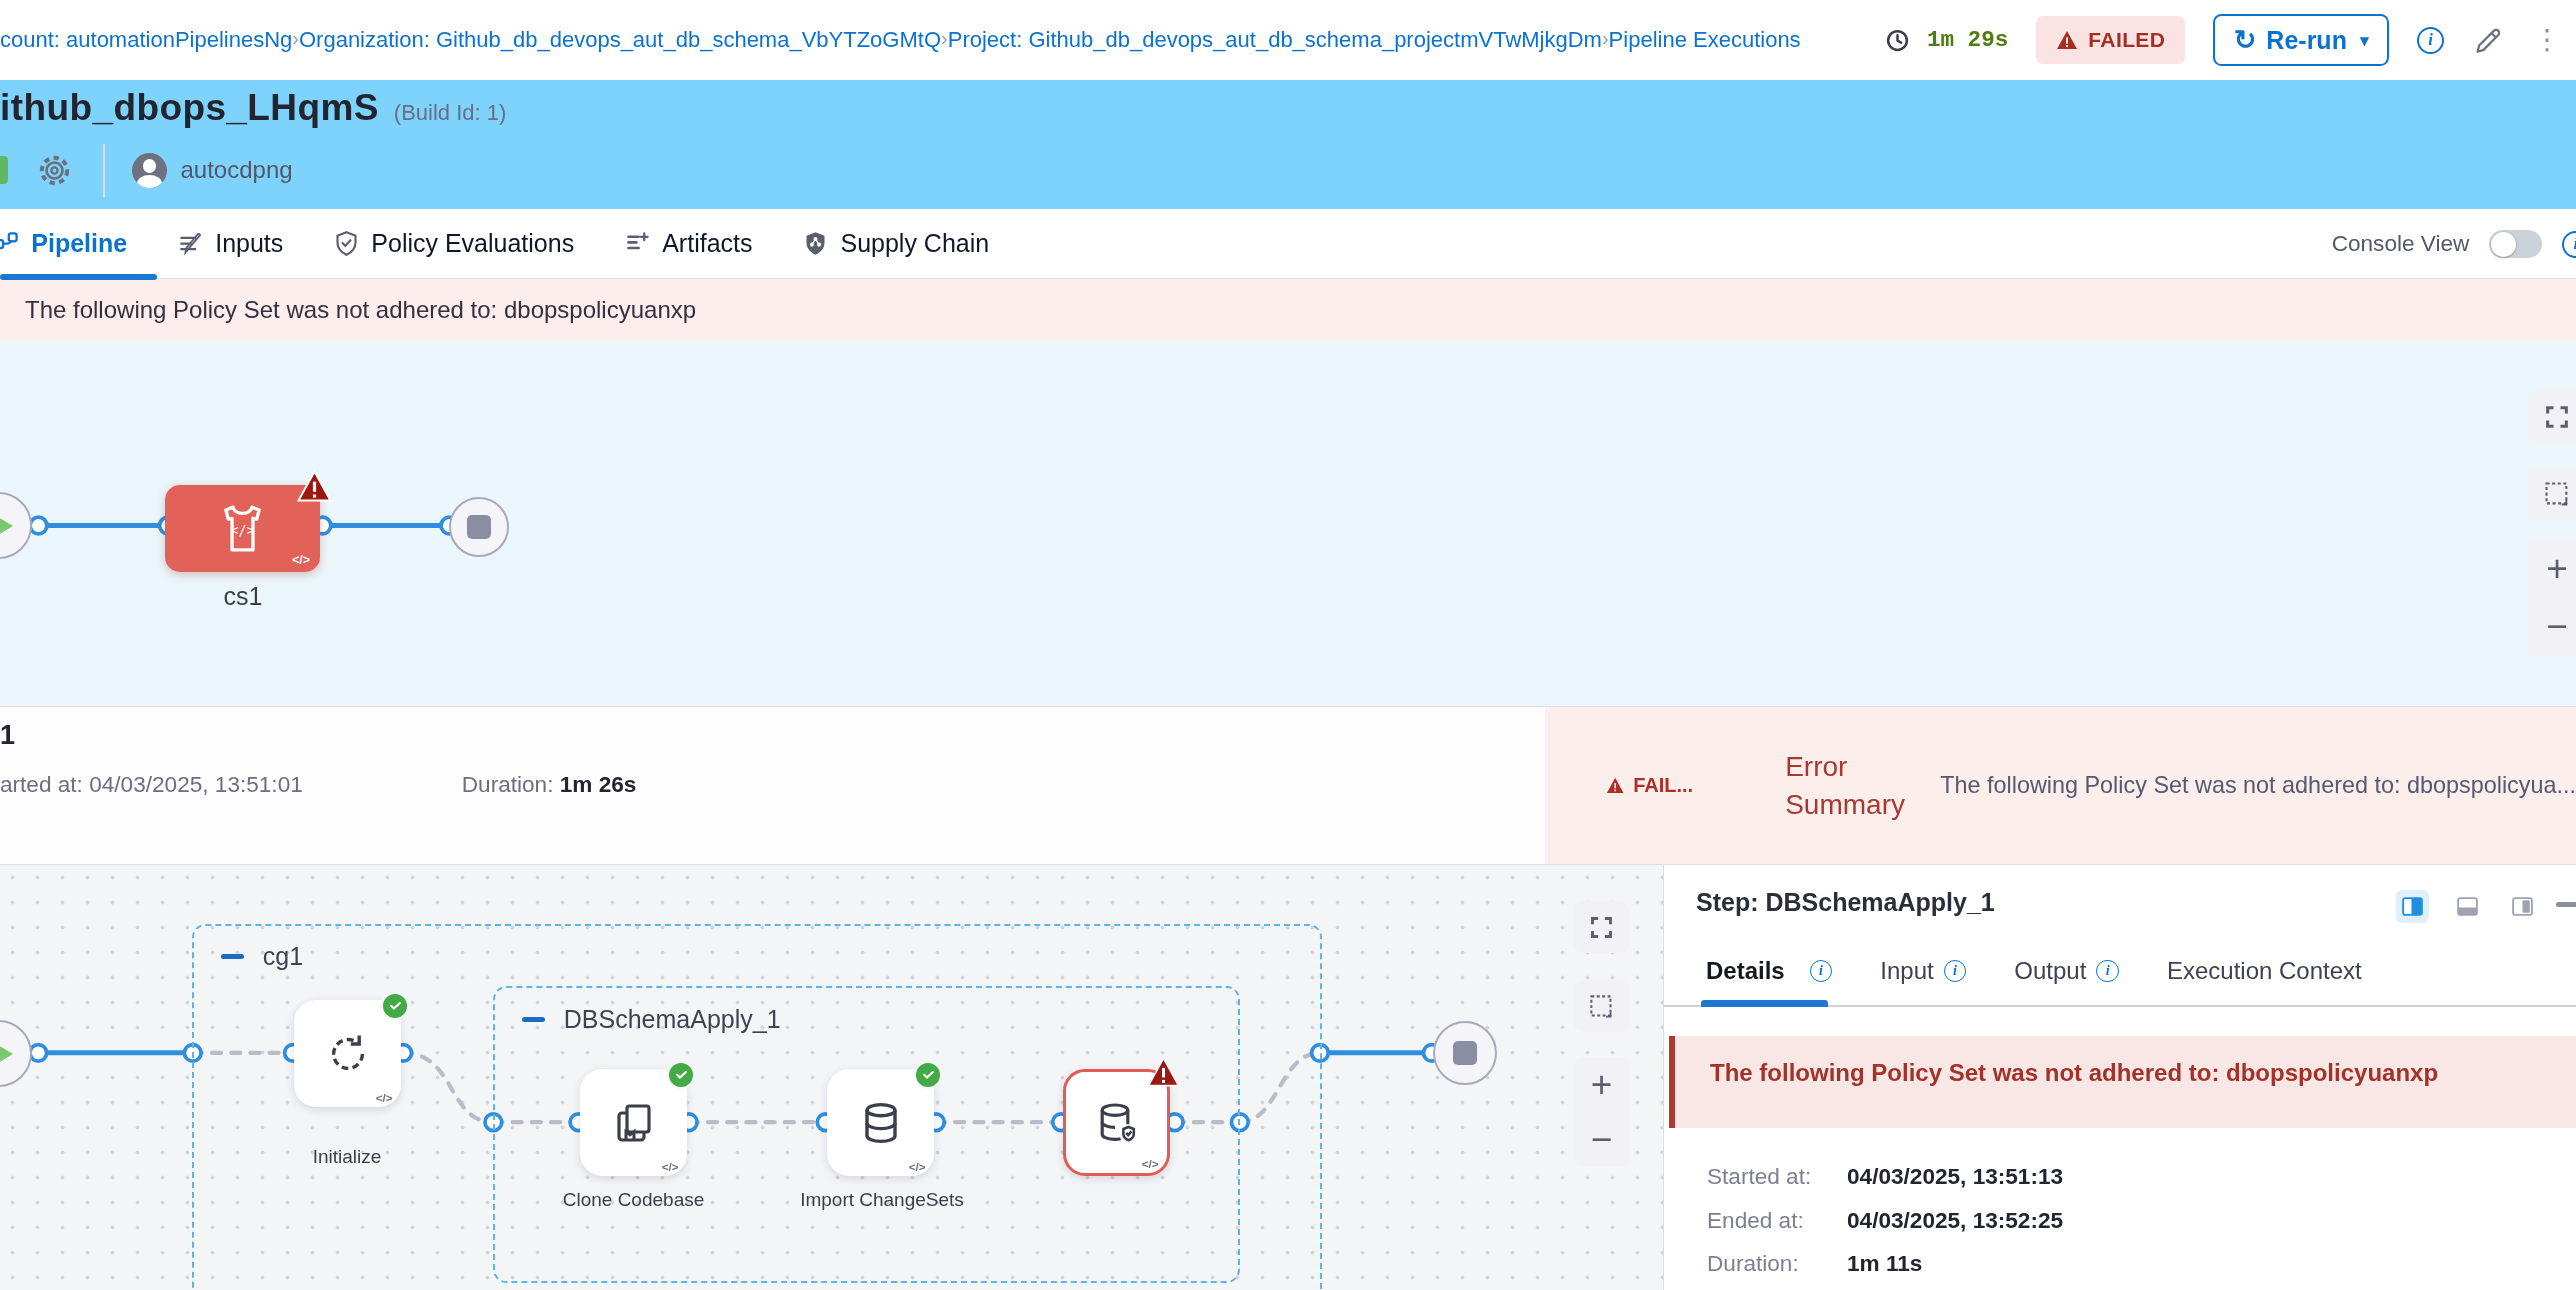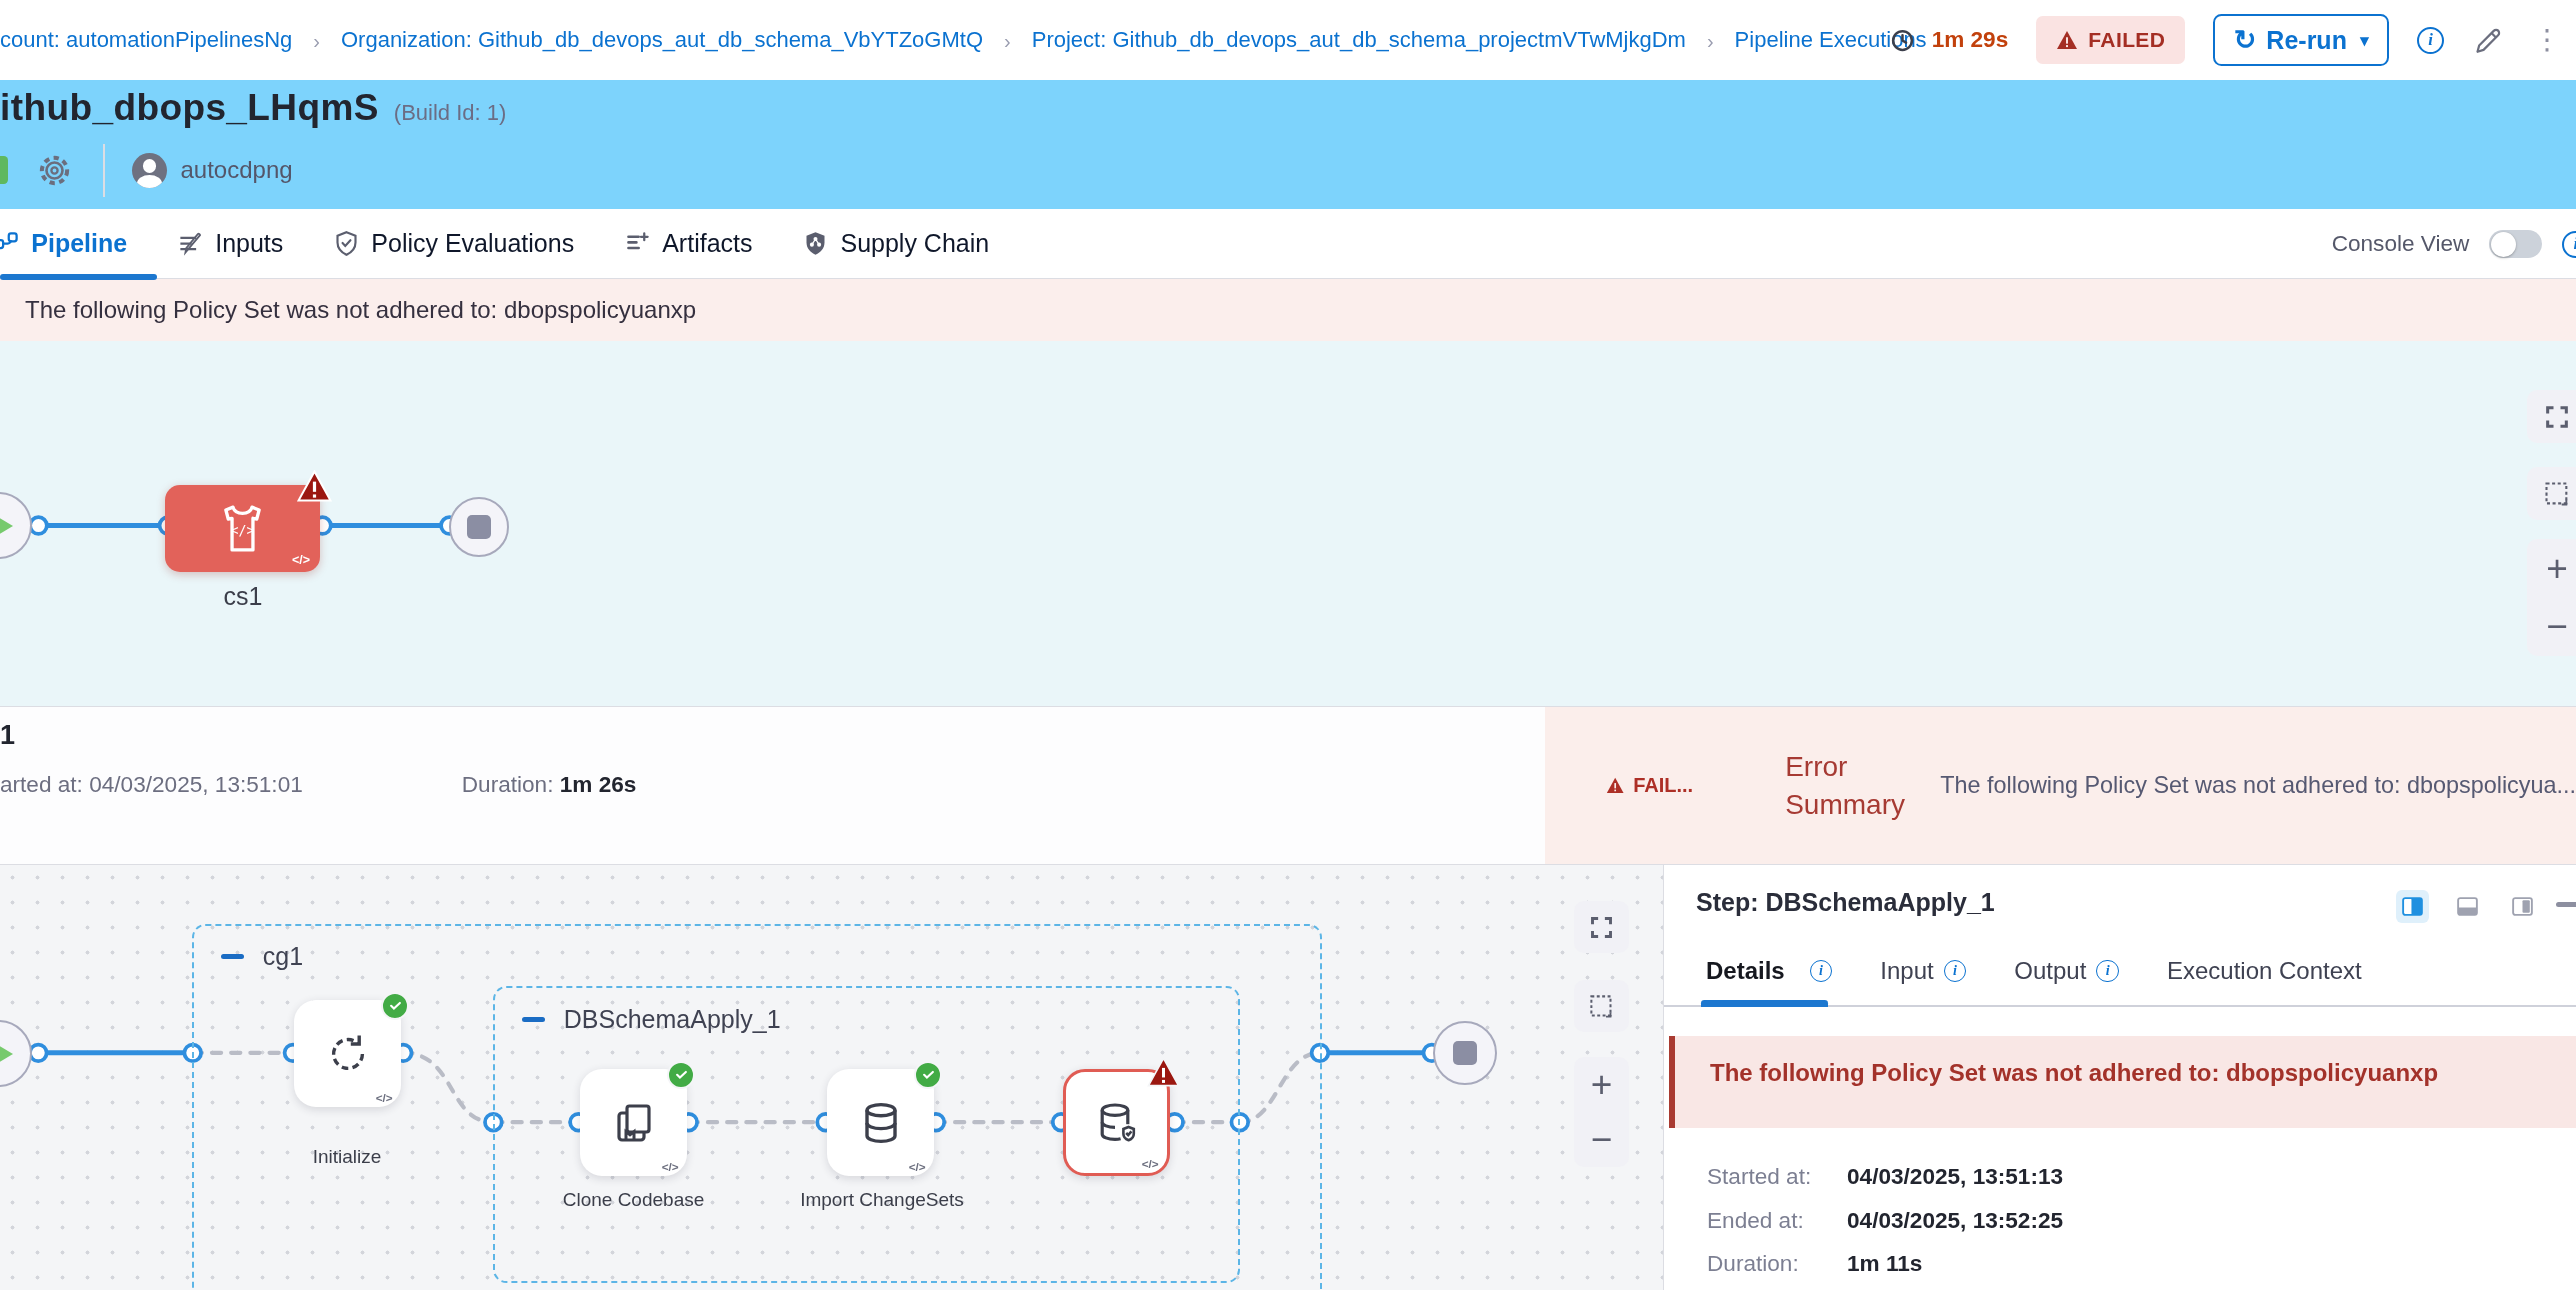--- a/index.html
+++ b/index.html
@@ -2,25 +2,25 @@
 <html style="font-size:13.4px"><head>
 <meta charset="utf-8">
 <style>
   * { margin:0; padding:0; box-sizing:border-box; }
   html,body { width:2576px; height:1291px; overflow:hidden; background:#fff;
     font-family:"Liberation Sans", sans-serif; color:#22252f; }
   .page { position:relative; width:2576px; height:1291px; }
 
   
   .topbar { position:relative; height:80px; background:#fff; display:flex; align-items:center; }
-  .breadcrumb { display:flex; align-items:flex-end; gap:21px; font-size:22px; white-space:nowrap; }
+  .breadcrumb { display:flex; align-items:flex-start; gap:0; font-size:22px; white-space:nowrap; }
   .crumb { color:#0b72d0; cursor:pointer; }
   .crumb-sep { color:#9a9db0; font-size:20px; }
   .top-actions { position:absolute; right:15px; top:0; height:80px; display:flex; align-items:center; gap:28px; }
-  .elapsed { display:flex; align-items:center; gap:17px; font-size:22.6px; color:#c2410c; font-weight:600;}
+  .elapsed { display:flex; align-items:center; gap:17px; font-size:22.6px; color:#4d7c0f; font-weight:600;font-family:Liberation Mono, monospace;}
   .badge-failed { display:flex; align-items:center; gap:10px; background:#fae3e2; color:#a42e24;
     font-weight:bold; font-size:21px; letter-spacing:0.4px; padding:11.7px 20px; border-radius:6.7px; }
   .btn-rerun { display:flex; align-items:center; gap:10px; border:2.5px solid #0b72d0; color:#0b72d0;
     background:#fff; border-radius:8.4px; padding:8.4px 18.4px; font-size:25px; font-weight:600; cursor:pointer; }
   .btn-rerun .rr-ic { font-size:27px; font-weight:bold; }
   .btn-rerun .caret { font-size:16.7px; margin-left:3.3px; }
   .info-circ { width:27px; height:27px; border-radius:50%; border:2.1px solid #0b72d0; color:#0b72d0;
     font-size:16.7px; font-weight:bold; display:flex; align-items:center; justify-content:center;
     font-family:"Liberation Serif", serif; font-style:italic; }
   .kebab { font-size:28px; color:#8d8fa0; letter-spacing:0; line-height:1; }

